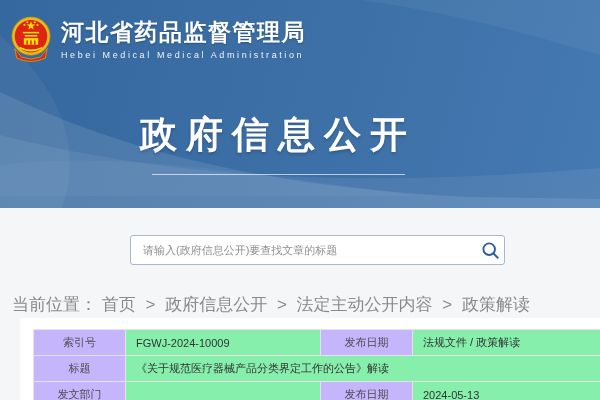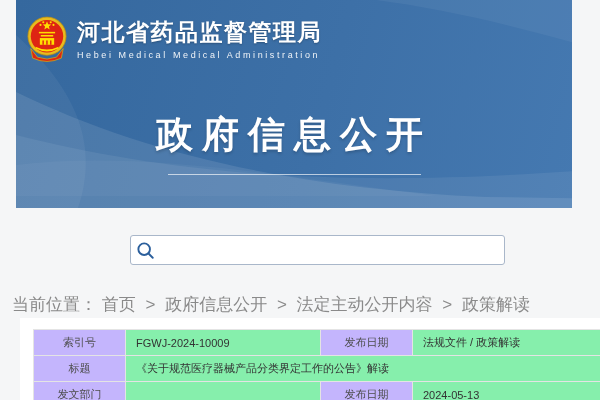--- a/index.html
+++ b/index.html
@@ -3,21 +3,21 @@
 <meta charset="utf-8">
 <style>
   * { margin:0; padding:0; box-sizing:border-box; }
   html,body { width:600px; height:400px; overflow:hidden; }
   body { font-family:"Liberation Sans","DejaVu Sans",sans-serif; background:#f5f6f7; position:relative; }
 
   .page { position:absolute; inset:0; width:600px; height:400px; overflow:hidden; }
 
   
   .hero {
-    position:absolute; left:16px; top:0; width:556px; height:208px;
+    position:absolute; left:0; top:0; width:600px; height:208px;
     background:linear-gradient(105deg,#35689e 0%,#3d70a7 55%,#4579b1 100%);
     overflow:hidden;
   }
   .hero svg.waves { position:absolute; left:0; top:0; }
 
   .brand { position:absolute; left:10px; top:15px; display:flex; align-items:center; }
   .brand .emblem { flex:0 0 auto; }
   .brand-text { margin-left:9px; }
   .brand-cn {
     color:#ffffff; font-size:23px; font-weight:bold; letter-spacing:1.5px;
@@ -115,20 +115,21 @@
 
     <div class="banner-center">
       <div class="banner-title">政府信息公开</div>
       <div class="banner-underline"></div>
     </div>
   </div>
 
   <div class="content">
 
     <div class="searchbox">
+      <input type="text" placeholder="请输入(政府信息公开)要查找文章的标题" style="">
       <span class="search-icon-btn">
         <svg width="19" height="19" viewBox="0 0 20 20">
           <circle cx="8.6" cy="8.6" r="6.1" fill="none" stroke="#2b5f9c" stroke-width="2"></circle>
           <line x1="13.2" y1="13.2" x2="17.6" y2="17.6" stroke="#2b5f9c" stroke-width="2" stroke-linecap="round"></line>
         </svg>
       </span>
     </div>
 
     <div class="breadcrumb">
       <span>当前位置：</span>

